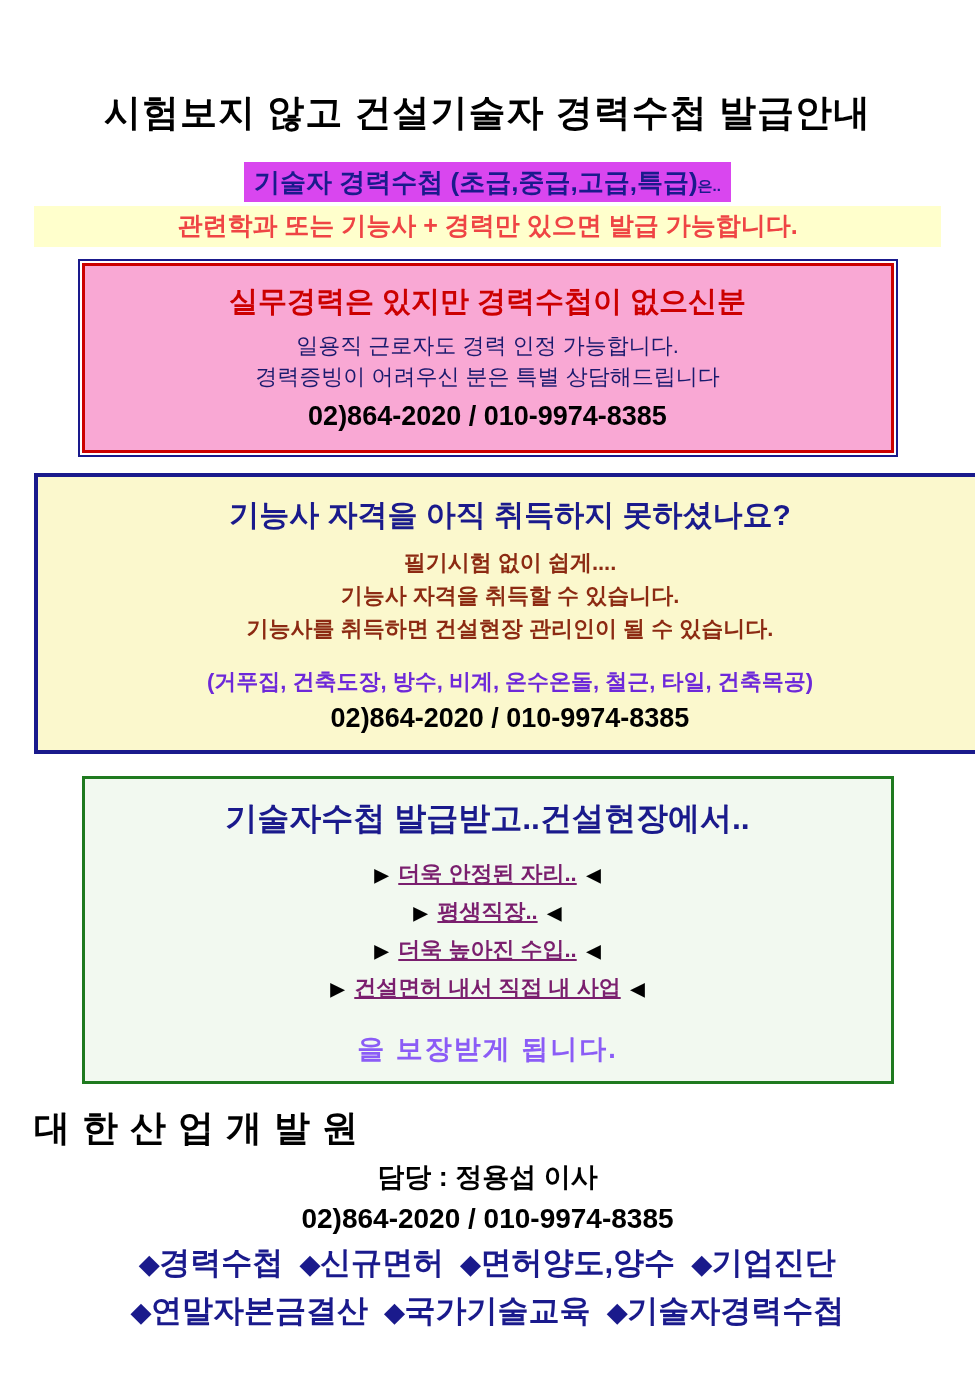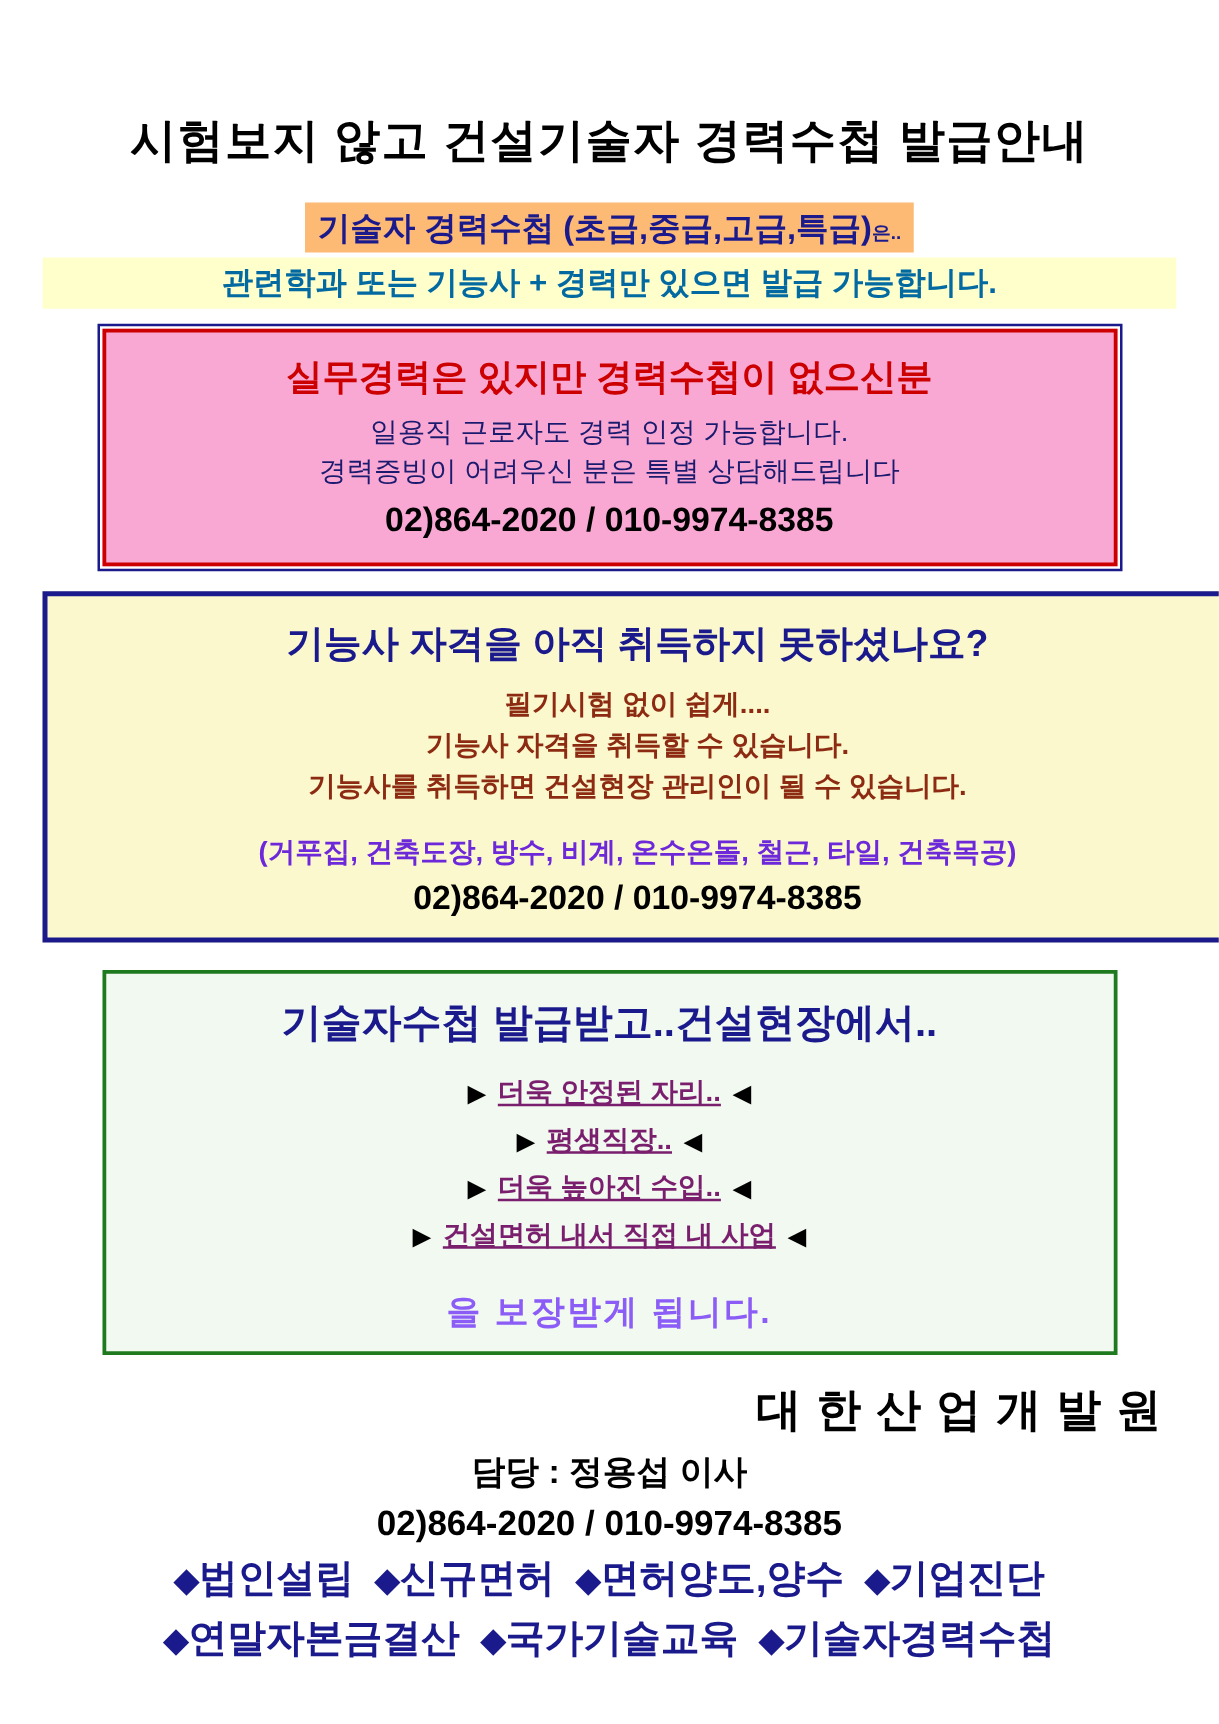--- a/index.html
+++ b/index.html
@@ -33,38 +33,38 @@
     white-space: nowrap;
   }
 
   
   .intro {
     margin-top: 24px;
     text-align: center;
   }
   .intro-line1 {
     display: inline-block;
-    background: #fdba74;
+    background: #d946ef;
     padding: 4px 10px 3px 10px;
     font-size: 26px;
     font-weight: bold;
     color: #1a1a8c;
     line-height: 1.25;
   }
   .intro-line1 .sub {
     font-size: 15px;
     font-weight: bold;
     color: #1a1a8c;
   }
   .intro-line2 {
     margin-top: 4px;
     display: block;
     font-size: 25px;
     font-weight: bold;
-    color: #0369a1;
+    color: #ef4444;
     background: #ffffcc;
     padding: 3px 0 5px 0;
   }
 
   
   .box {
     box-sizing: border-box;
     margin: 0 auto;
     text-align: center;
   }
@@ -157,21 +157,21 @@
   .box-green .closing {
     margin-top: 24px;
     font-size: 27px;
     font-weight: bold;
     color: #8b5cf6;
     letter-spacing: 2px;
   }
 
   
   .company {
-    text-align: right;
+    text-align: left;
     margin-top: 20px;
     font-size: 36px;
     font-weight: bold;
     letter-spacing: 12px;
     color: #000;
   }
   .manager {
     text-align: center;
     margin-top: 6px;
     font-size: 27px;
@@ -244,21 +244,21 @@
     </div>
 
     <div class="closing">을 보장받게 됩니다.</div>
   </div>
 
   <div class="company">대한산업개발원</div>
   <div class="manager">담당 : 정용섭 이사</div>
   <div class="footer-phone">02)864-2020 / 010-9974-8385</div>
 
   <div class="services">
-    <span class="item"><span class="dia">◆</span><span>법인설립</span></span>
+    <span class="item"><span class="dia">◆</span><span>경력수첩</span></span>
     <span class="item"><span class="dia">◆</span><span>신규면허</span></span>
     <span class="item"><span class="dia">◆</span><span>면허양도,양수</span></span>
     <span class="item"><span class="dia">◆</span><span>기업진단</span></span>
   </div>
 
   <div class="services">
     <span class="item"><span class="dia">◆</span><span>연말자본금결산</span></span>
     <span class="item"><span class="dia">◆</span><span>국가기술교육</span></span>
     <span class="item"><span class="dia">◆</span><span>기술자경력수첩</span></span>
   </div>

